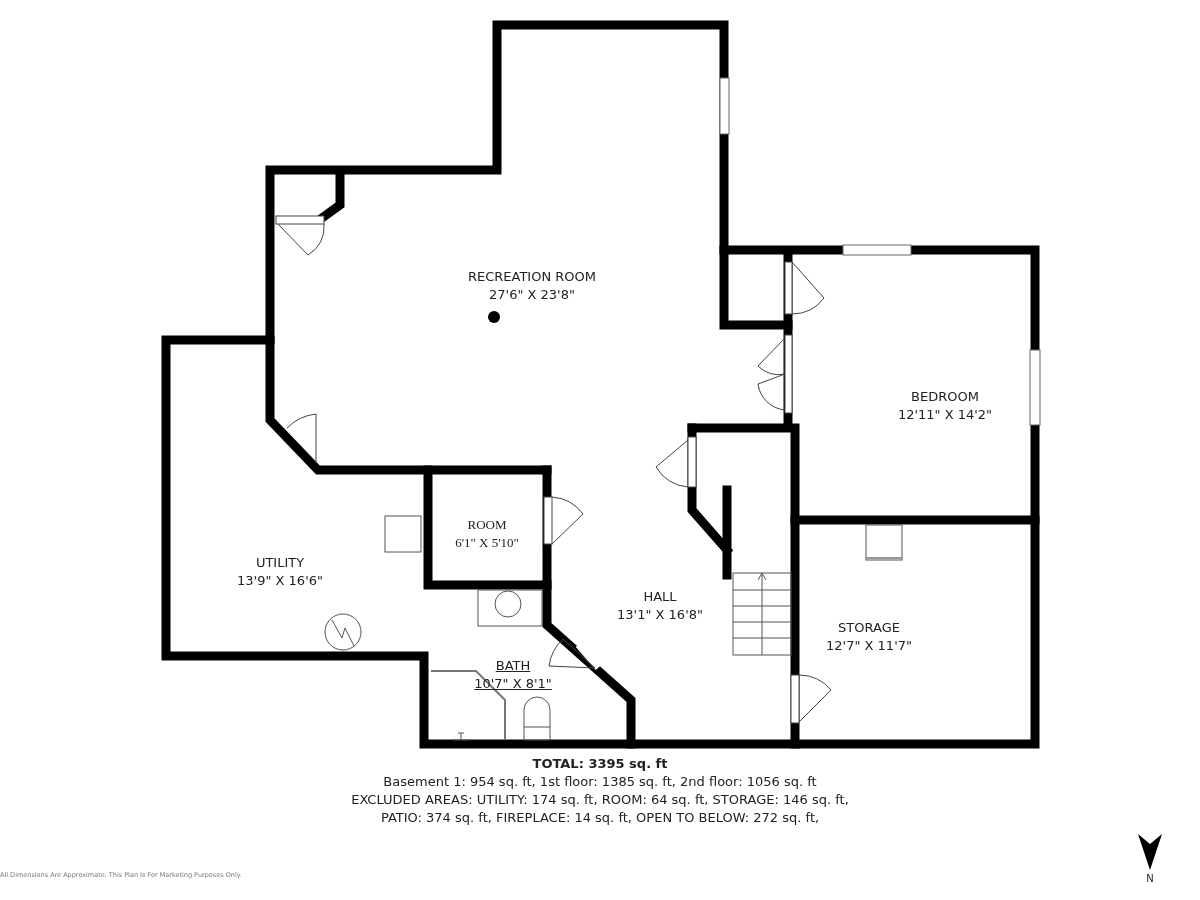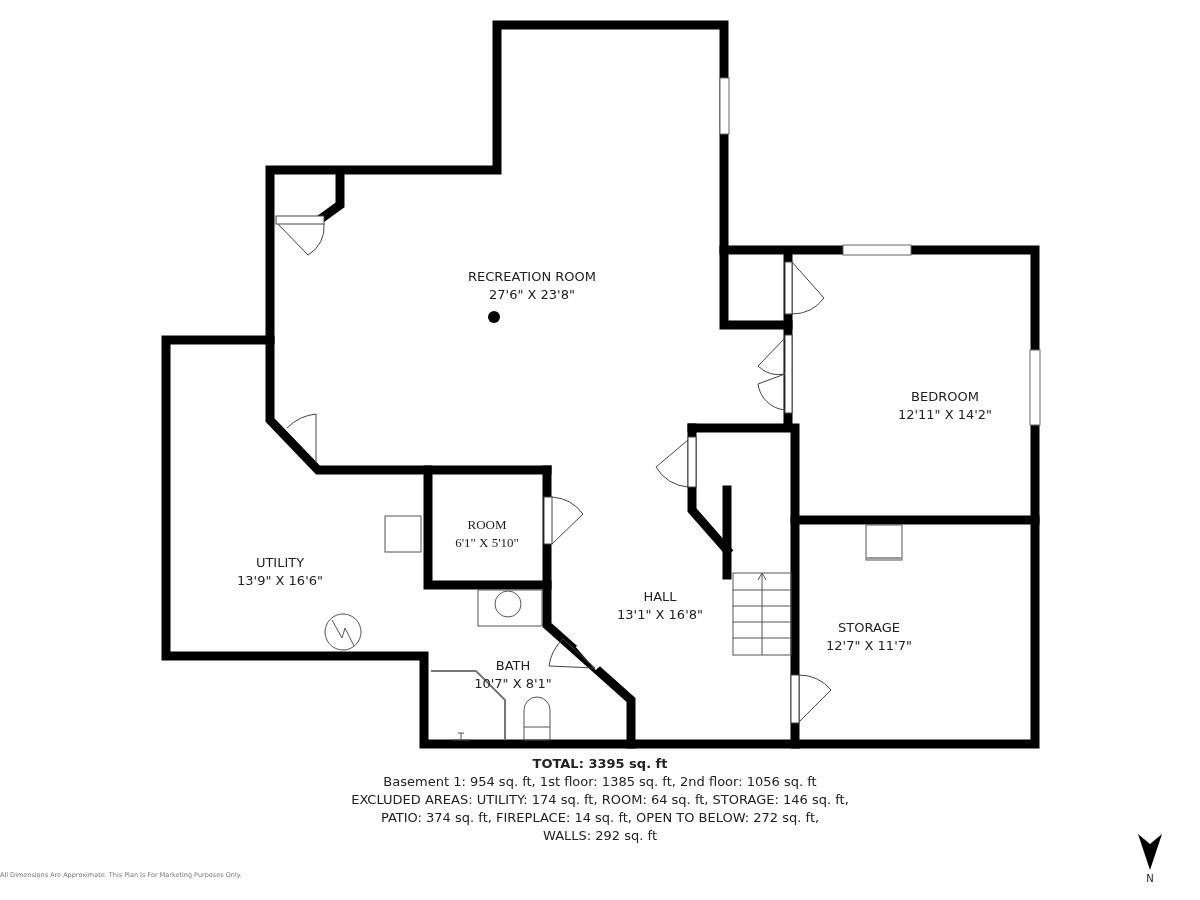--- a/index.html
+++ b/index.html
@@ -107,31 +107,30 @@
   <div>6'1" X 5'10"</div>
 </div>
 <div class="room-label" style="left:660px; top:588px;">
   <div>HALL</div>
   <div>13'1" X 16'8"</div>
 </div>
 <div class="room-label" style="left:869px; top:619px;">
   <div>STORAGE</div>
   <div>12'7" X 11'7"</div>
 </div>
-<div class="room-label" style="left:513px; top:657px;">
+<div class="room-label" style="left:513px; top:657px;text-decoration:underline;">
   <div>BATH</div>
   <div>10'7" X 8'1"</div>
 </div>
 
 <div class="summary">
   <div class="total">TOTAL: 3395 sq. ft</div>
   <div>Basement 1: 954 sq. ft, 1st floor: 1385 sq. ft, 2nd floor: 1056 sq. ft</div>
   <div>EXCLUDED AREAS: UTILITY: 174 sq. ft, ROOM: 64 sq. ft, STORAGE: 146 sq. ft,</div>
   <div>PATIO: 374 sq. ft, FIREPLACE: 14 sq. ft, OPEN TO BELOW: 272 sq. ft,</div>
-  <div>WALLS: 292 sq. ft</div>
 </div>
 
 <div class="disclaimer">All Dimensions Are Approximate. This Plan Is For Marketing Purposes Only.</div>
 
 <svg class="north" viewBox="0 0 32 55">
   <path d="M4,4 L16,14 L28,4 L16,40 Z" fill="#000"></path>
 </svg>
 <div class="north-label">N</div>
 
 </body></html>

